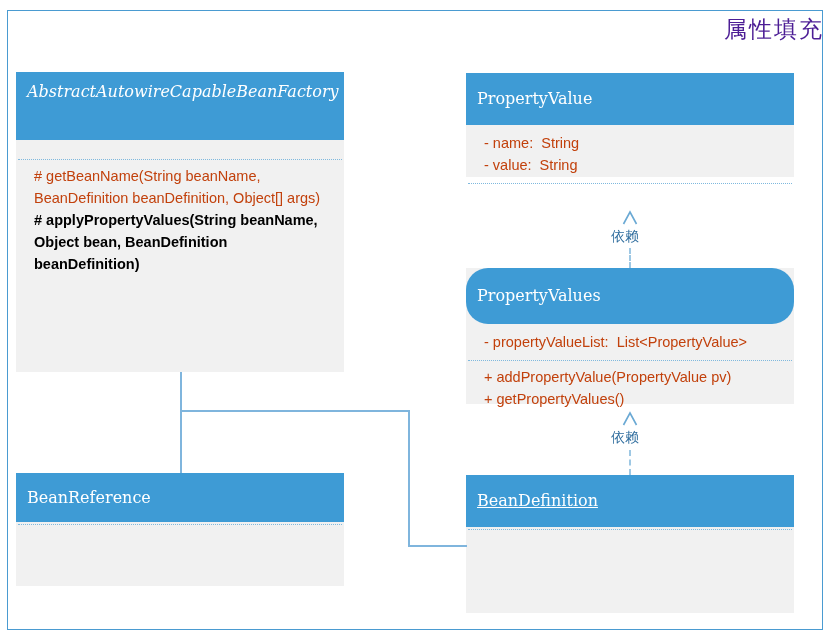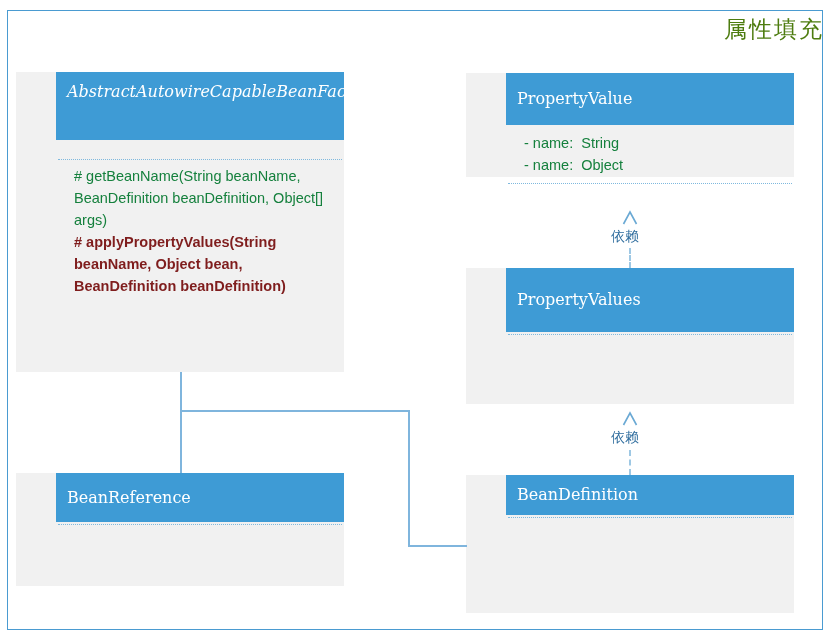--- a/index.html
+++ b/index.html
@@ -26,30 +26,29 @@
     box-sizing: border-box;
     pointer-events: none;
   }
   
   .diagram-title {
     position: absolute;
     right: 8px;
     top: 14px;
     font-family: "DejaVu Sans", sans-serif;
     font-size: 23px;
-    color: #4d7c0f;
+    color: #4c1d95;
     letter-spacing: 2px;
     white-space: nowrap;
   }
   
   .uml-class {
     position: absolute;
     box-sizing: border-box;
     background: #f1f1f1;
-    padding-left: 40px;
   }
   .uml-header {
     background: #3e9bd5;
     color: #ffffff;
     font-family: "DejaVu Serif", serif;
     font-size: 16px;
     box-sizing: border-box;
     display: flex;
     align-items: center;
     padding: 0 11px;
@@ -64,27 +63,27 @@
     box-sizing: border-box;
     padding: 5px 10px 5px 18px;
   }
   .uml-section.attrs { padding-top: 7px; }
   .sep {
     height: 0;
     border-top: 1px dotted #7fb9de;
     margin: 2px 2px 0 2px;
   }
   .member {
-    color: #15803d;
+    color: #c2410c;
     font-size: 14.5px;
     line-height: 1.52;
     white-space: pre-wrap;
   }
   .member.highlight {
-    color: #7f1d1d;
+    color: #000000;
     font-weight: bold;
   }
   .pad-bottom { height: 26px; }
 
   
   .conn {
     position: absolute;
     background: #7fb5dd;
   }
   .conn.v { width: 1.6px; }
@@ -130,33 +129,40 @@
 
   <div class="uml-class" style="left:16px; top:473px; width:328px; height:113px;">
     <div class="uml-header" style="height:49px;">BeanReference</div>
     <div class="sep"></div>
   </div>
 
   <div class="uml-class" style="left:466px; top:73px; width:328px; height:104px;">
     <div class="uml-header" style="height:52px;">PropertyValue</div>
     <div class="uml-section attrs">
       <div class="member">- name:  String</div>
-      <div class="member">- name:  Object</div>
+      <div class="member">- value:  String</div>
     </div>
     <div class="sep"></div>
     <div class="uml-section pad-bottom"></div>
   </div>
 
   <div class="uml-class" style="left:466px; top:268px; width:328px; height:136px;">
-    <div class="uml-header" style="height:64px;">PropertyValues</div>
+    <div class="uml-header" style="height:56px;border-radius:22px;">PropertyValues</div>
+    <div class="uml-section attrs">
+      <div class="member">- propertyValueList:  List&lt;PropertyValue&gt;</div>
+    </div>
     <div class="sep"></div>
+    <div class="uml-section">
+      <div class="member">+ addPropertyValue(PropertyValue pv)</div>
+      <div class="member">+ getPropertyValues()</div>
+    </div>
   </div>
 
   <div class="uml-class" style="left:466px; top:475px; width:328px; height:138px;">
-    <div class="uml-header" style="height:40px;">BeanDefinition</div>
+    <div class="uml-header" style="height:52px;text-decoration:underline;">BeanDefinition</div>
     <div class="sep"></div>
     <div class="uml-section pad-bottom"></div>
   </div>
 
   <div class="conn v" style="left:180px; top:372px; height:101px;"></div>
 
   <div class="conn h" style="left:180px; top:410px; width:229px;"></div>
 
   <div class="conn v" style="left:408px; top:410px; height:136px;"></div>
 

